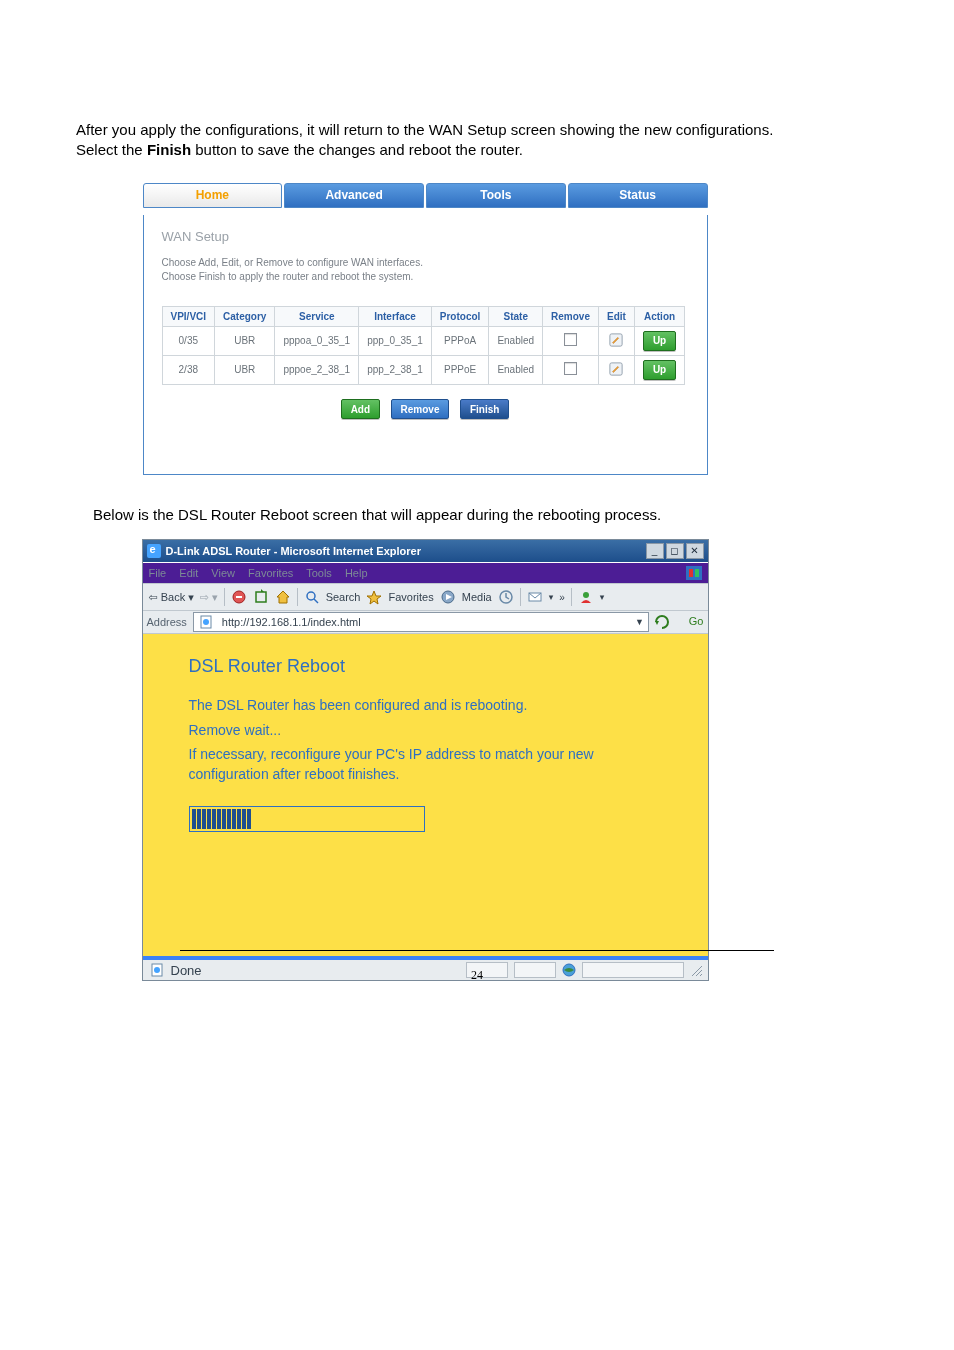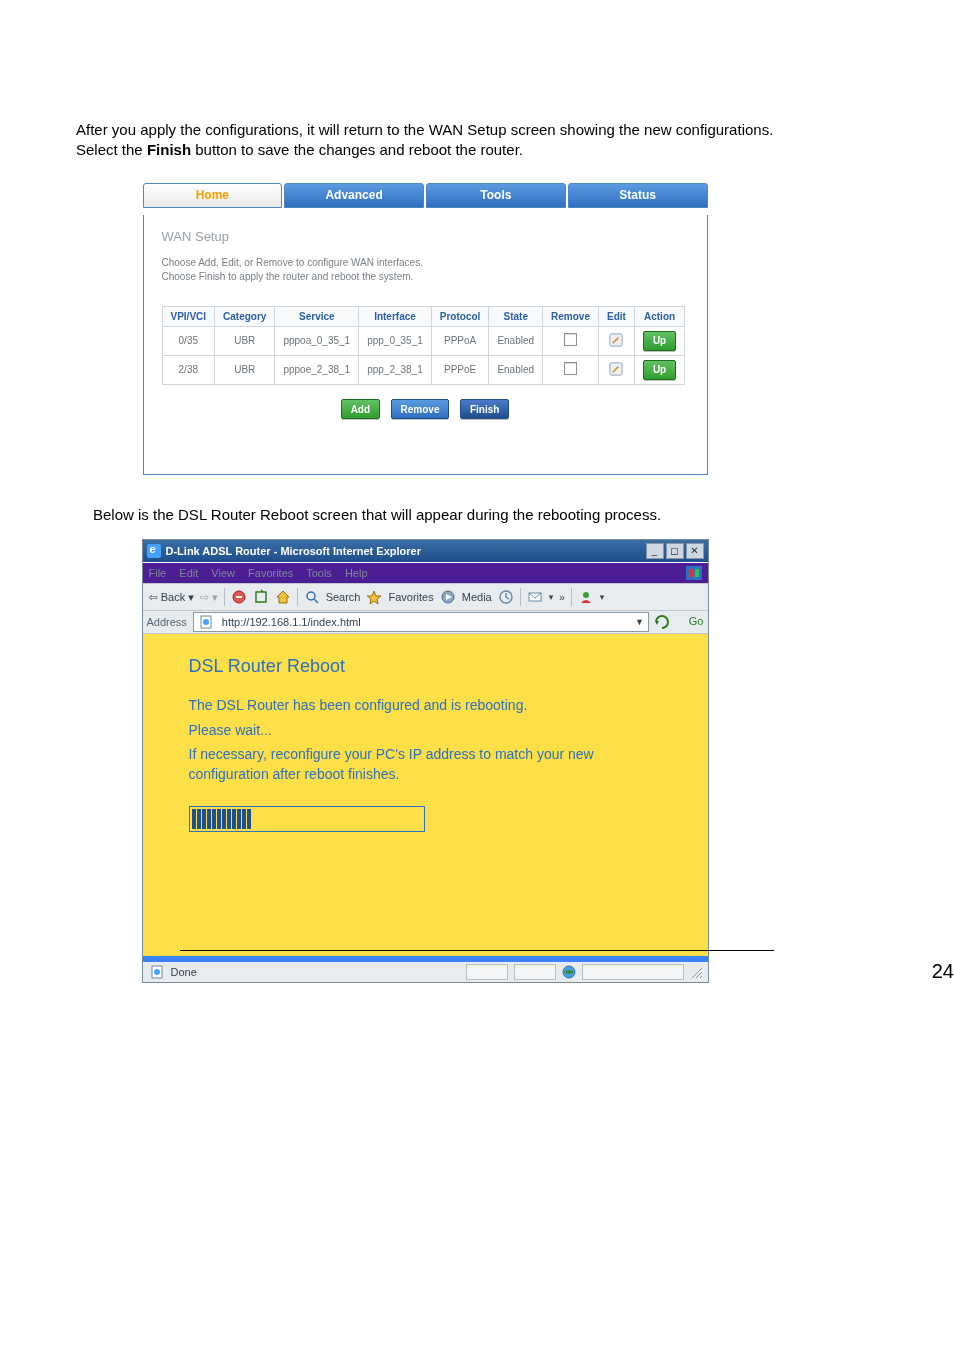--- a/index.html
+++ b/index.html
@@ -46,28 +46,28 @@
   .addrbar{height:22px;background:#e8ecef;border-bottom:1px solid #c0c8cf;display:flex;align-items:center;padding:0 4px;gap:6px;font-size:11px;color:#35424f;}
   .addrbar .addrlabel{color:#566370;}
   .addrfield{flex:1;height:18px;border:1px solid #8a98a6;background:#fff;display:flex;align-items:center;padding:0 4px;gap:8px;}
   .addrfield .drop{margin-left:auto;color:#35424f;font-size:9px;}
   .gobtn{display:flex;gap:20px;color:#2e7d1e;}
   .content{min-height:290px;background:#fde047;padding:22px 34px 10px 46px;}
   .content h2{color:#2f6fc1;font-size:18px;margin:0 0 18px 0;font-weight:normal;font-family:"Trebuchet MS",Verdana,sans-serif;}
   .content p{color:#2f6fc1;font-size:14px;margin:0 0 4px 0;line-height:1.45;font-family:"Trebuchet MS",Verdana,sans-serif;}
   .progress{margin-top:22px;width:230px;height:20px;border:1px solid #2f6fc1;padding:2px;display:flex;gap:1px;}
   .progress .seg{width:4px;background:#1f4f8e;}
-  .iestatus{height:20px;background:#e8ecef;border-top:6px solid #3b82f6;display:flex;align-items:center;padding:0 6px;font-size:11px;color:#35424f;gap:6px;}
+  .iestatus{height:20px;background:#e8ecef;border-top:4px solid #3b82f6;display:flex;align-items:center;padding:0 6px;font-size:13px;color:#35424f;gap:6px;}
   .iestatus .spacer{flex:1;}
   .iestatus .pane{width:40px;height:14px;border:1px solid #b6bec6;background:#f3f5f7;}
   .iestatus .zone{display:flex;align-items:center;gap:4px;}
   .iestatus .grip{width:12px;height:12px;margin-left:auto;display:inline-block;}
   
   .divider{position:absolute;left:180px;right:180px;bottom:80px;border-top:1px solid #000;}
-  .pagenum{position:absolute;left:0;right:0;bottom:48px;text-align:right;font-size:20px;}
+  .pagenum{position:absolute;left:0;right:0;bottom:48px;text-align:center;font-size:12px;font-family:Liberation Serif, serif;}
 </style>
 </head>
 <body>
 
 <div class="page">
   <div class="intro">
     <span>After you apply the configurations, it will return to the WAN Setup screen showing the new configurations. Select the </span><b>Finish</b><span> button to save the changes and reboot the router.</span>
   </div>
 
   <div class="shot1">
@@ -253,21 +253,21 @@
         <svg width="14" height="14" viewBox="0 0 14 14">
             <path d="M1 7 A6 6 0 1 1 7 13" fill="none" stroke="#2e7d1e" stroke-width="2"></path>
             <polygon points="0,6 4,6 2,10" fill="#2e7d1e"></polygon>
           </svg>
         <span>Go</span>
       </span>
     </div>
     <div class="content">
       <h2>DSL Router Reboot</h2>
       <p>The DSL Router has been configured and is rebooting.</p>
-      <p>Please wait...</p>
+      <p>Remove wait...</p>
       <p>If necessary, reconfigure your PC's IP address to match your new configuration after reboot finishes.</p>
       <div class="progress">
         <span class="seg"></span>
           <span class="seg"></span>
           <span class="seg"></span>
           <span class="seg"></span>
           <span class="seg"></span>
           <span class="seg"></span>
           <span class="seg"></span>
           <span class="seg"></span>

